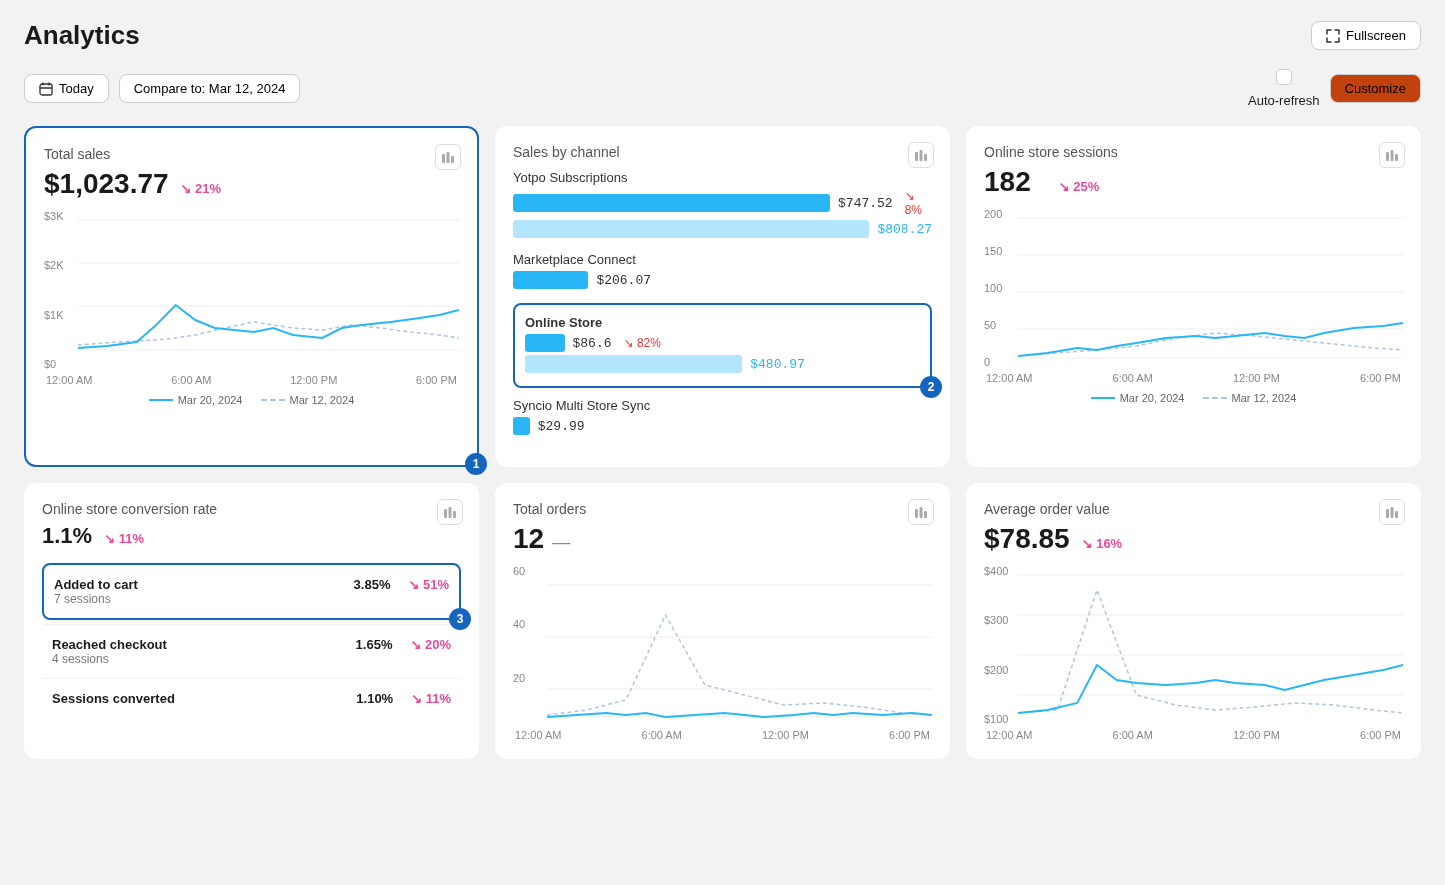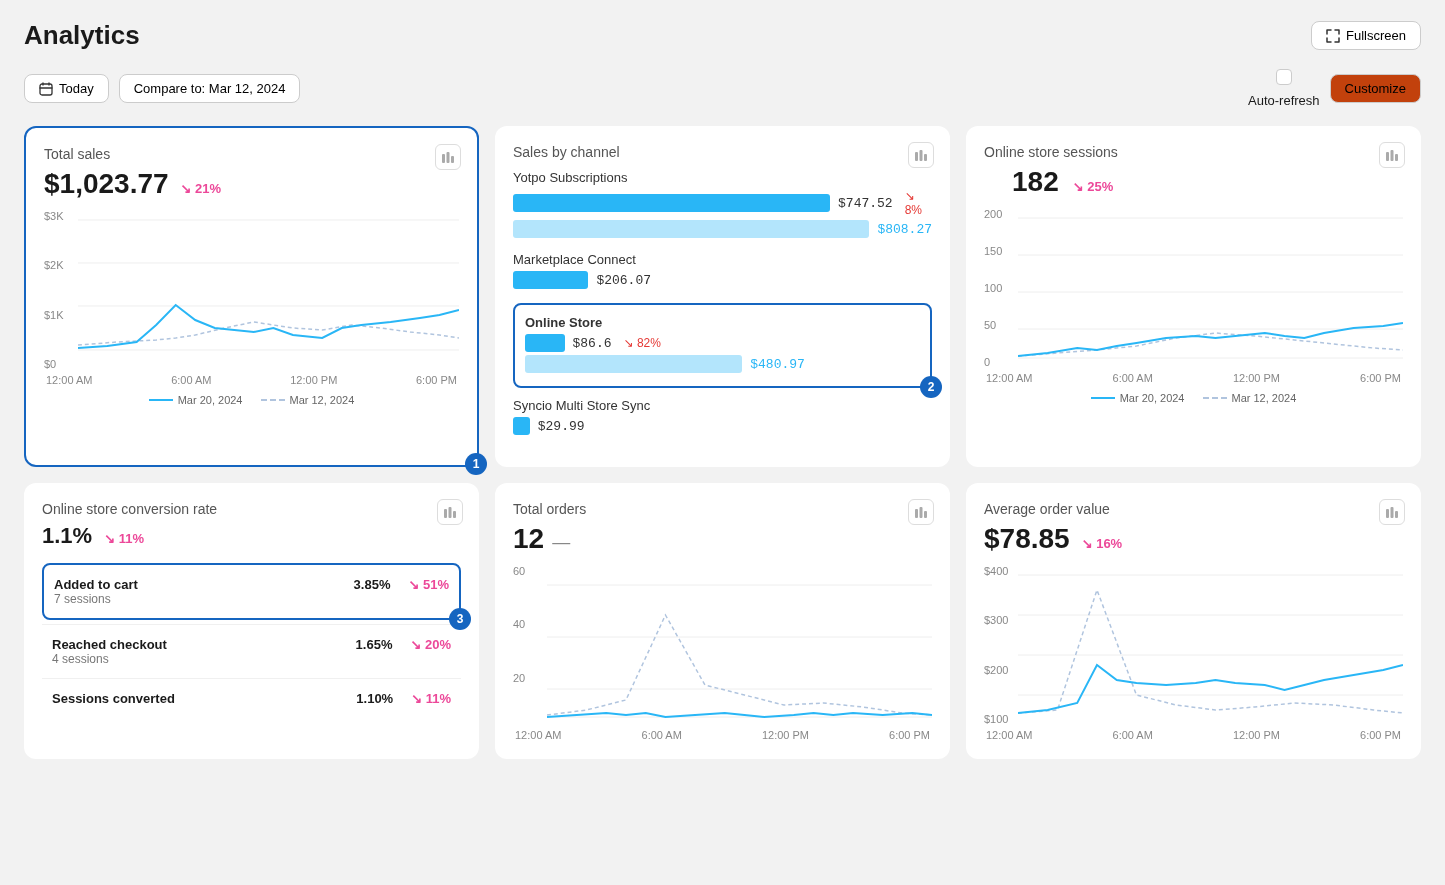--- a/index.html
+++ b/index.html
@@ -196,21 +196,21 @@
           <div class="bar-row">
             <div class="bar primary" style="width:4%;"></div>
             <span class="bar-label">$29.99</span>
           </div>
         </div>
       </div>
     </div>
 
     <div class="card" style="position:relative;">
       <div class="card-title">Online store sessions</div>
-      <div style="display:flex;align-items:baseline;gap:6px;margin-left:28px;">
+      <div style="display:flex;align-items:baseline;gap:20px;">
         <span class="big-value">182</span>
         <span class="change-badge up">↘ 25%</span>
       </div>
       <div class="card-icon">
         <svg width="14" height="14" viewBox="0 0 14 14">
           <rect x="1" y="4" width="3" height="9" rx="1" fill="#aaa"></rect>
           <rect x="5.5" y="2" width="3" height="11" rx="1" fill="#aaa"></rect>
           <rect x="10" y="6" width="3" height="7" rx="1" fill="#aaa"></rect>
         </svg>
       </div>

